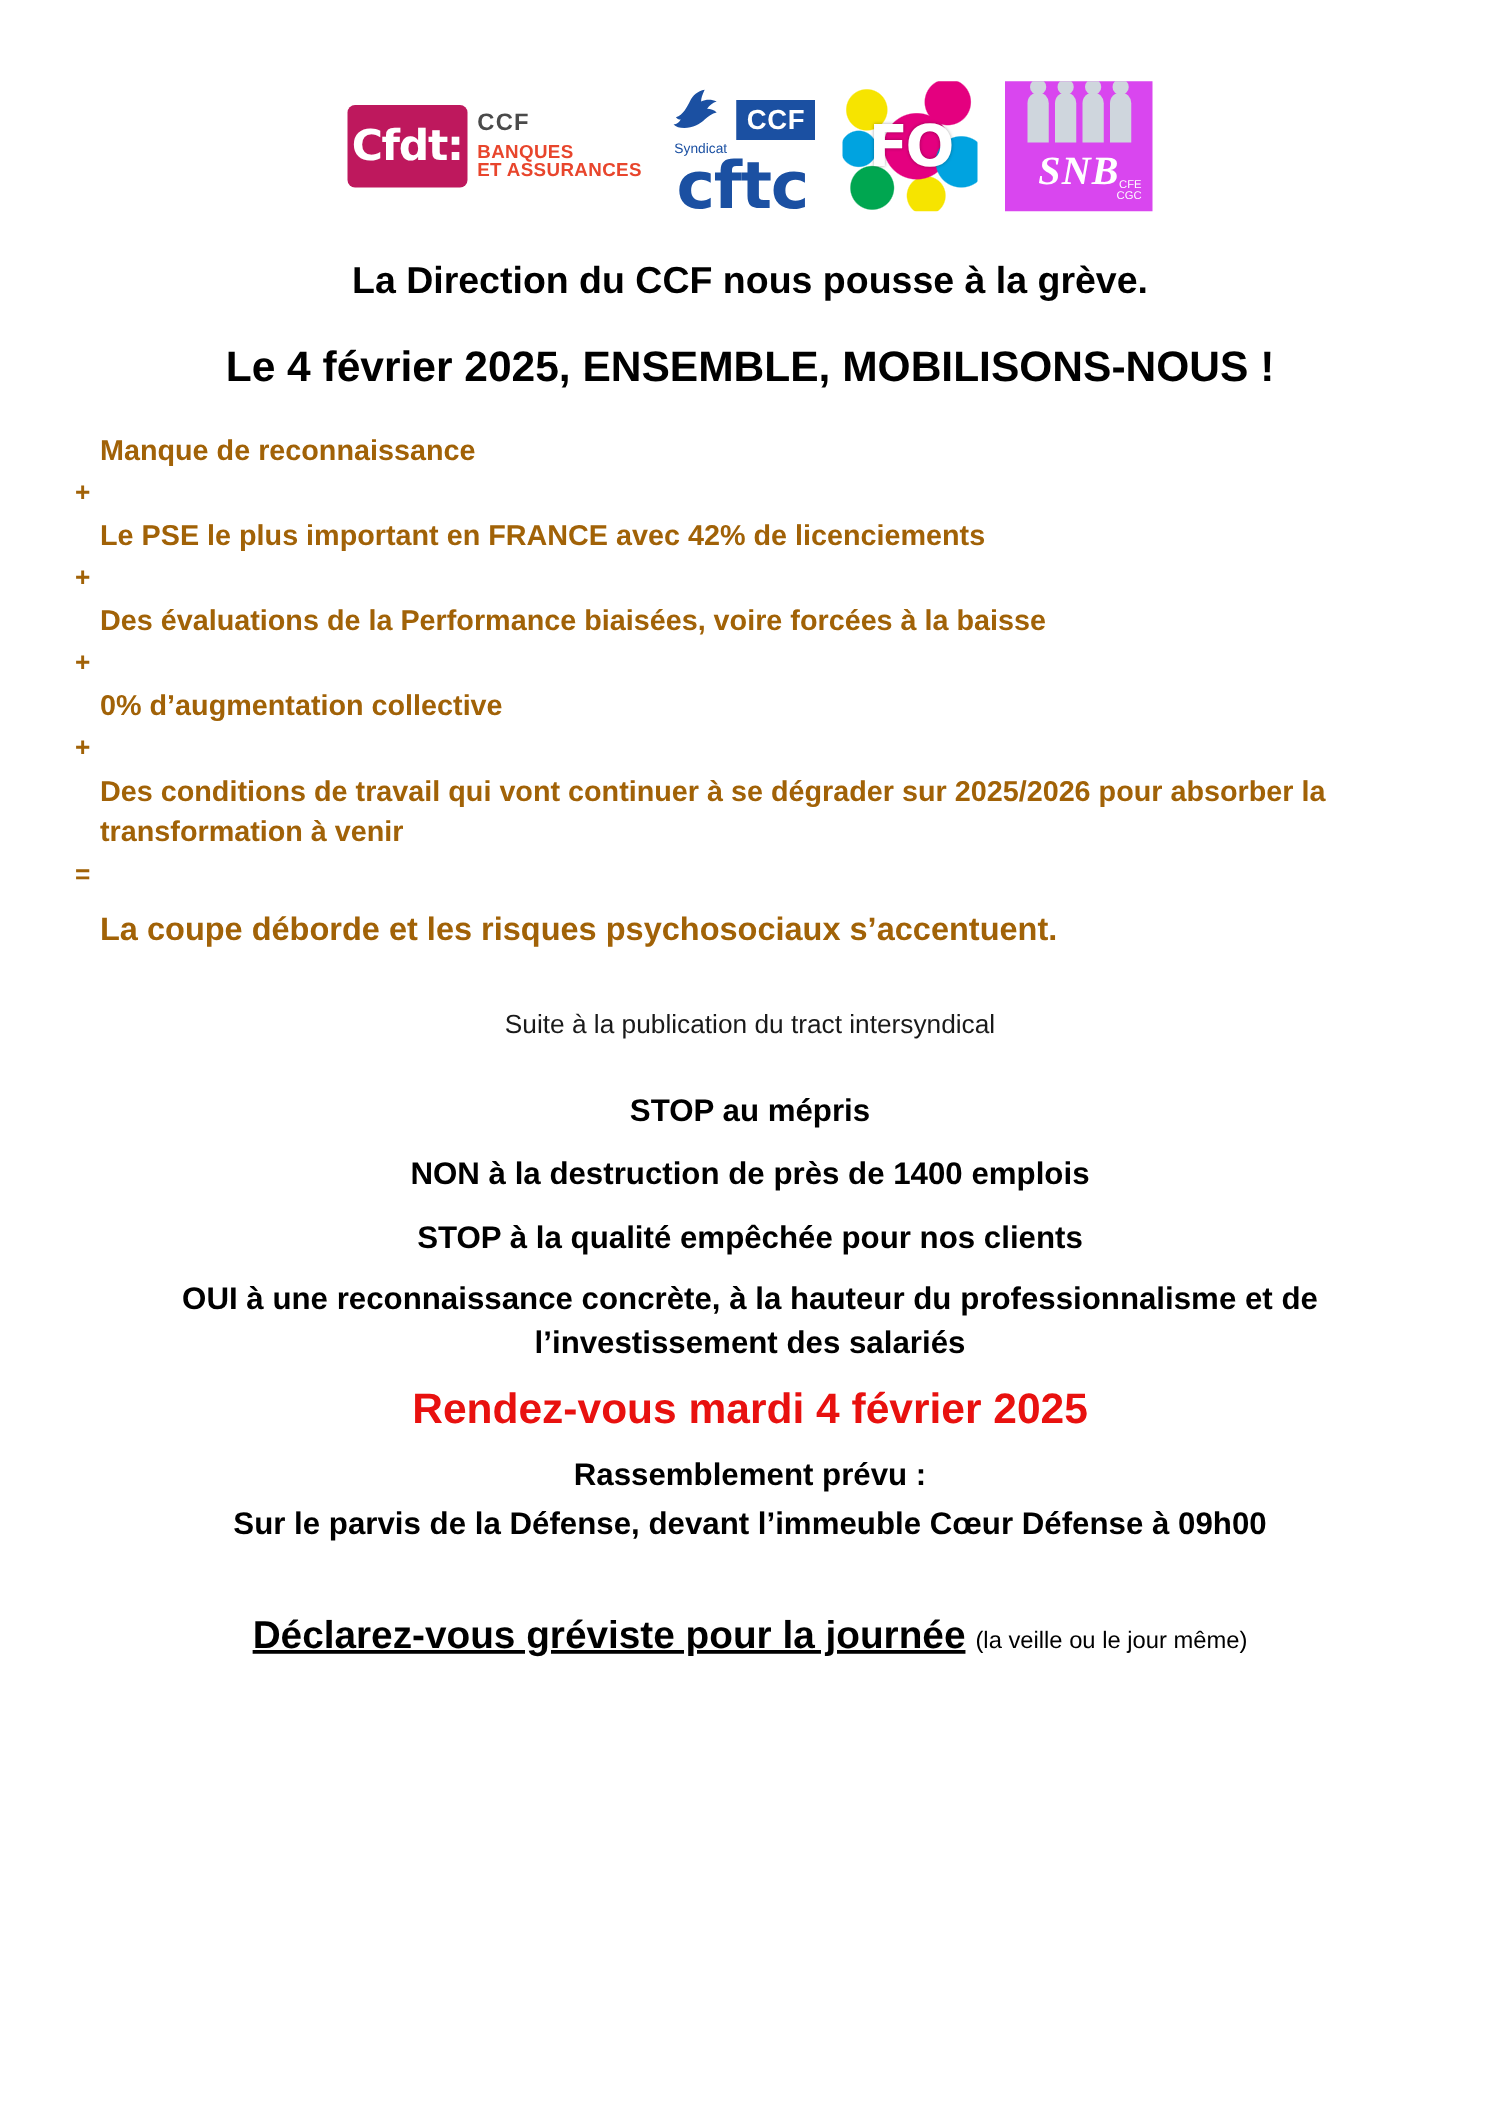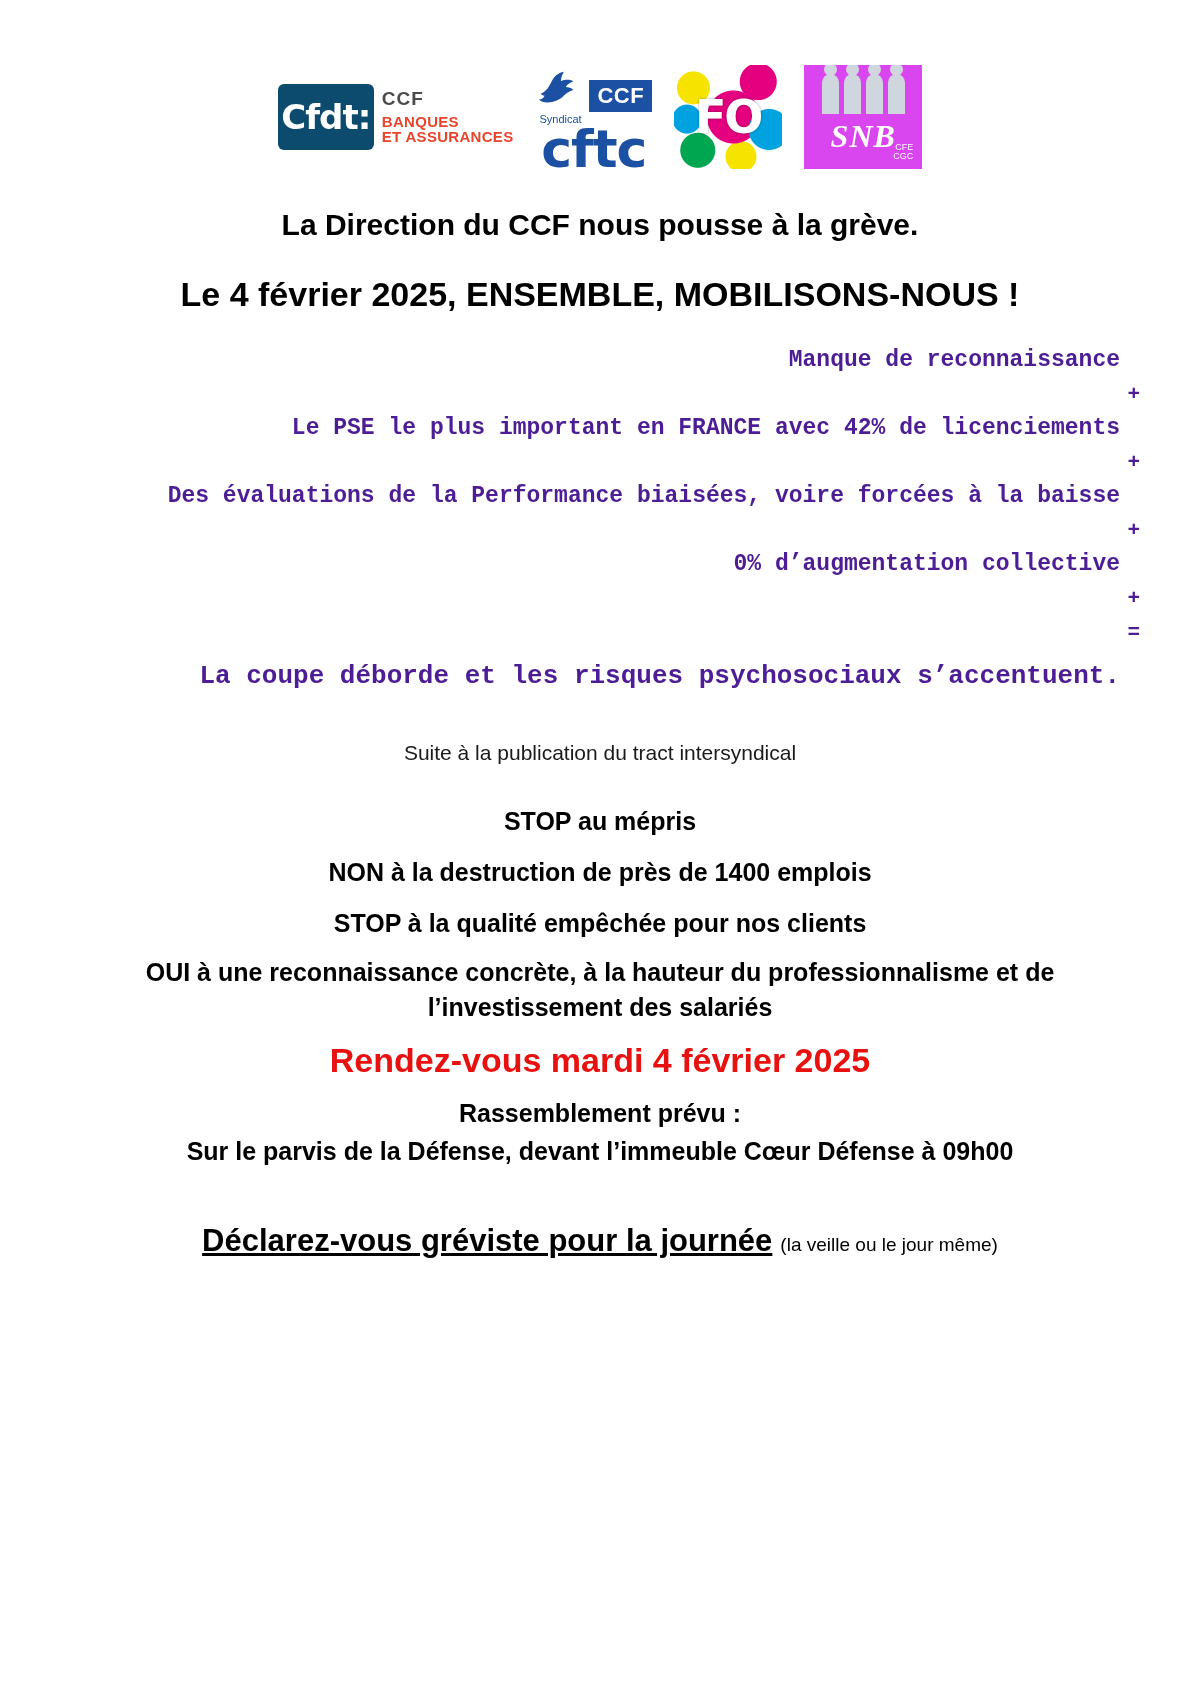--- a/index.html
+++ b/index.html
@@ -38,21 +38,21 @@
     align-items: center;
   }
 
   
   .logo-cfdt {
     gap: 8px;
   }
   .cfdt-mark {
     width: 96px;
     height: 66px;
-    background: #0c4a6e;
+    background: #be185d;
     border-radius: 6px;
     color: #ffffff;
     font-weight: bold;
     font-size: 34px;
     letter-spacing: -1px;
     display: flex;
     align-items: center;
     justify-content: center;
     font-family: "DejaVu Sans", sans-serif;
   }
@@ -210,24 +210,23 @@
     text-align: center;
     font-size: 34px;
     font-weight: bold;
     color: #000000;
     margin: 26px 0 0 0;
     line-height: 1.35;
   }
 
   .red-block {
     margin: 26px 0 0 0;
-    text-align: right;
-    color: #4c1d95;
-    font-weight: bold;
-    font-family: Liberation Mono, monospace;
+    text-align: left;
+    color: #a16207;
+    font-weight: bold;
   }
   .red-line {
     font-size: 23px;
     line-height: 1.42;
     margin: 0 auto;
     max-width: 1040px;
   }
   .red-line.big {
     font-size: 26px;
     margin-top: 10px;
@@ -348,20 +347,21 @@
 
   <div class="red-block">
     <p class="red-line">Manque de reconnaissance</p>
     <p class="red-op">+</p>
     <p class="red-line">Le PSE le plus important en FRANCE avec 42% de licenciements</p>
     <p class="red-op">+</p>
     <p class="red-line">Des évaluations de la Performance biaisées, voire forcées à la baisse</p>
     <p class="red-op">+</p>
     <p class="red-line">0% d’augmentation collective</p>
     <p class="red-op">+</p>
+    <p class="red-line">Des conditions de travail qui vont continuer à se dégrader sur 2025/2026 pour absorber la transformation à venir</p>
     <p class="red-op">=</p>
     <p class="red-line big">La coupe déborde et les risques psychosociaux s’accentuent.</p>
   </div>
 
   <div class="intro">
     <div>Suite à la publication du tract intersyndical</div>
   </div>
 
   <div class="claims">
     <p class="claim">STOP au mépris</p>

